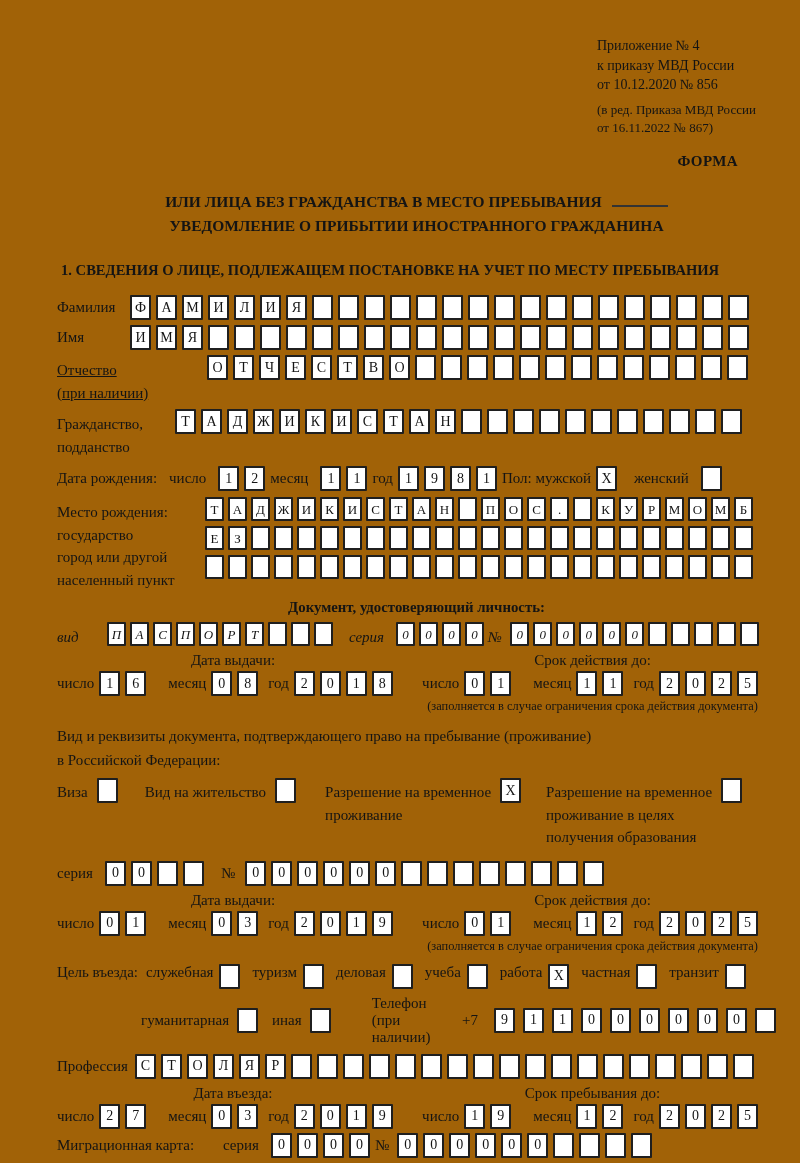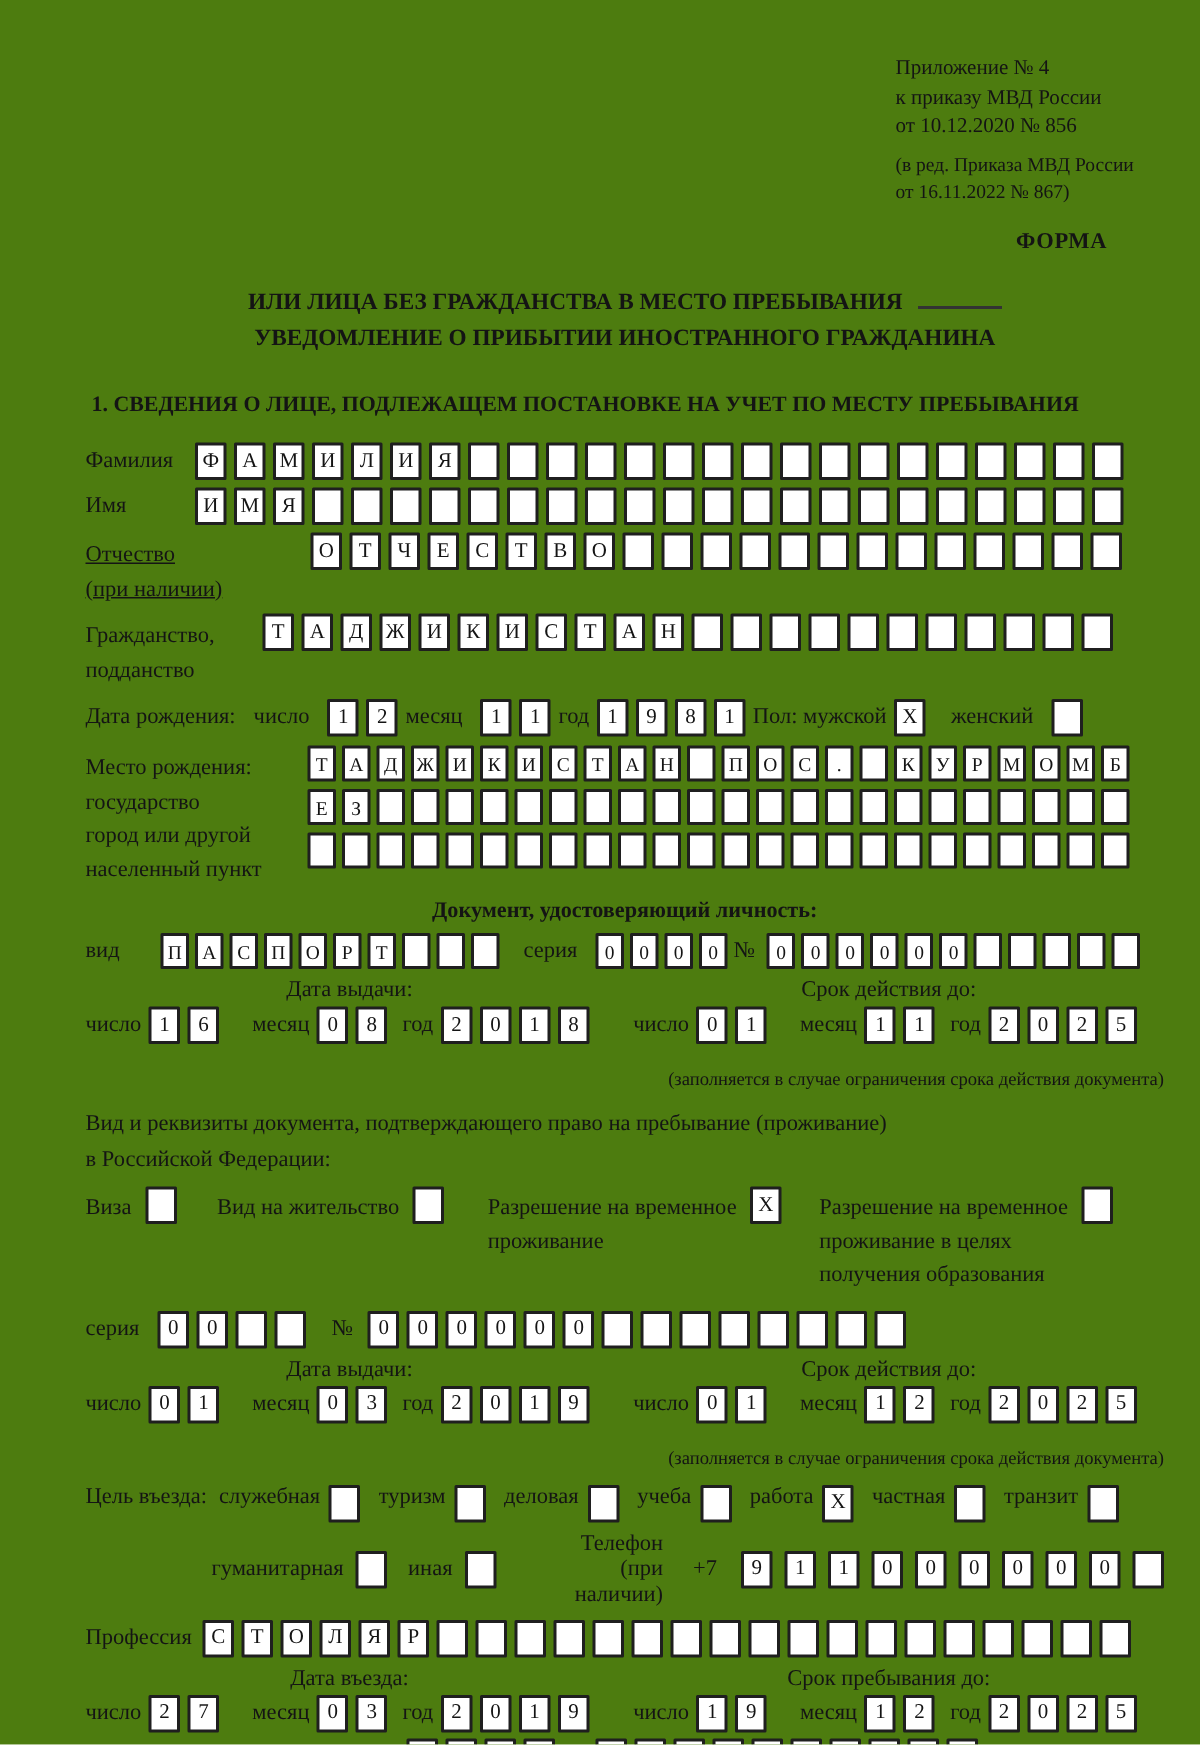--- a/index.html
+++ b/index.html
@@ -1,17 +1,17 @@
 <!DOCTYPE html>
 <html><head>
 <meta charset="utf-8">
 <style>
   html,body{margin:0;padding:0;background:#ffffff;}
   .page{
-    width:800px;height:1163px;box-sizing:border-box;background:#4d7c0f;
+    width:800px;height:1163px;box-sizing:border-box;background:#a16207;
     padding:36px 24px 0 57px;position:relative;overflow:hidden;
     font-family:"Liberation Serif","DejaVu Serif",serif;color:#141414;font-size:15px;
   }
   
   .cells{display:flex;flex-wrap:nowrap;align-items:flex-start;}
   .cell{
     display:inline-flex;align-items:center;justify-content:center;box-sizing:border-box;
     width:21px;height:25px;border:2px solid #1f1f1f;border-radius:1px;margin-right:5px;
     flex:none;font-size:14px;line-height:1;background:#fff;
   }
@@ -30,21 +30,21 @@
   .title .uline{display:inline-block;width:56px;border-bottom:2px solid #333;height:14px;margin-left:10px;vertical-align:baseline;}
   .sec{font-weight:bold;font-size:14.6px;margin:24px 0 16px 4px;}
   .gap-l{margin-left:12px;}
   
   .dates{display:flex;margin:6px 0 4px;}
   .dcol{display:flex;flex-direction:column;}
   .dcol.left{width:352px;flex:none;}
   .dcol.right{flex:1;}
   .dtitle{text-align:center;font-size:15px;margin-bottom:2px;}
   .dgroup{display:flex;align-items:center;gap:5px;}
-  .dnote{font-size:12.4px;text-align:right;margin-top:16px;white-space:nowrap;}
+  .dnote{font-size:12.4px;text-align:center;margin-top:3px;white-space:nowrap;}
   .center-bold{text-align:center;font-weight:bold;font-size:14.8px;margin:8px 0 6px;}
   .para{margin:10px 0 2px;line-height:1.6;}
   
   .res-opts{display:flex;align-items:flex-start;margin:6px 0 12px;}
   .opt{display:flex;align-items:flex-start;}
   .opt .txt{text-align:left;line-height:1.5;padding-top:3px;}
   .opt .cell{margin-left:9px;}
   
   .purpose{display:flex;margin:10px 0 6px;flex-wrap:nowrap;}
   .purpose .cell{margin-left:6px;margin-right:0;}
@@ -314,21 +314,21 @@
           <span class="cell"></span>
           <span class="cell"></span>
           <span class="cell"></span>
           <span class="cell"></span>
         </span>
     </div>
   </div>
 
   <div class="center-bold">Документ, удостоверяющий личность:</div>
 
-  <div class="row sm" style="align-items:center;">
+  <div class="row sm" style="align-items:flex-end;font-style:italic;">
     <span class="lbl" style="width:50px;padding-top:0;">вид</span>
     <span class="cells">
         <span class="cell">П</span>
         <span class="cell">А</span>
         <span class="cell">С</span>
         <span class="cell">П</span>
         <span class="cell">О</span>
         <span class="cell">Р</span>
         <span class="cell">Т</span>
         <span class="cell"></span>
@@ -554,21 +554,21 @@
 
   <div class="purpose2">
     <span>гуманитарная</span>
     <span class="cells">
         <span class="cell"></span>
       </span>
     <span style="margin-left:14px;">иная</span>
     <span class="cells">
         <span class="cell"></span>
       </span>
-    <span style="margin-left:41px;text-align:right;">Телефон (при наличии)</span>
+    <span style="margin-left:41px;">Телефон (при наличии)</span>
     <span style="margin-left:20px;">+7</span>
     <span class="cells phone-cells">
         <span class="cell">9</span>
         <span class="cell">1</span>
         <span class="cell">1</span>
         <span class="cell">0</span>
         <span class="cell">0</span>
         <span class="cell">0</span>
         <span class="cell">0</span>
         <span class="cell">0</span>

